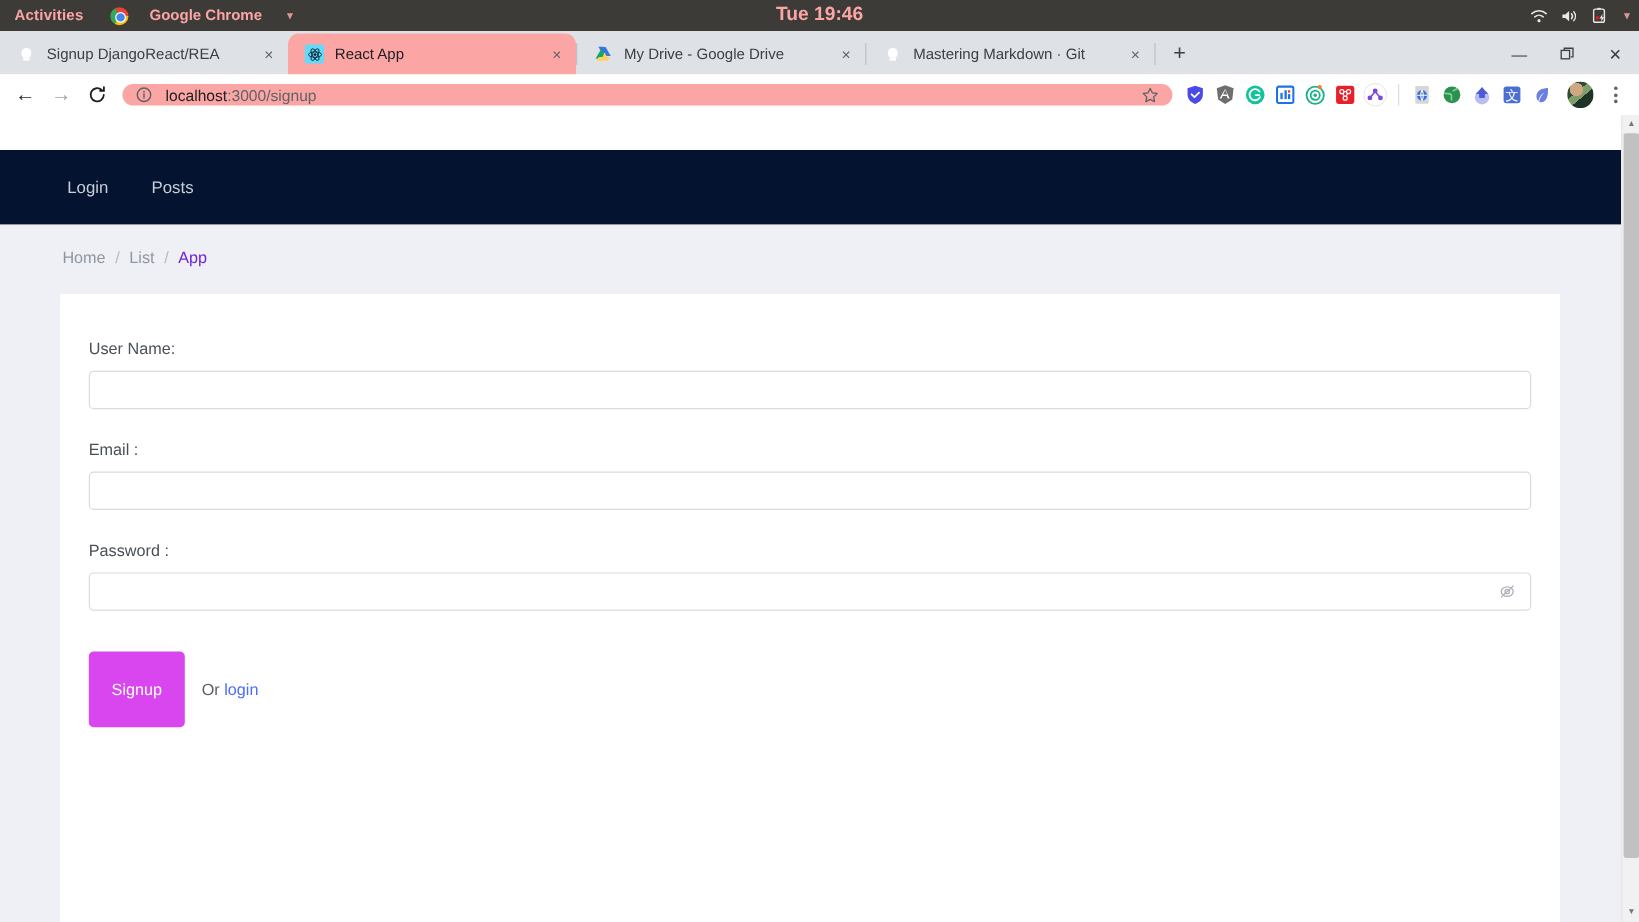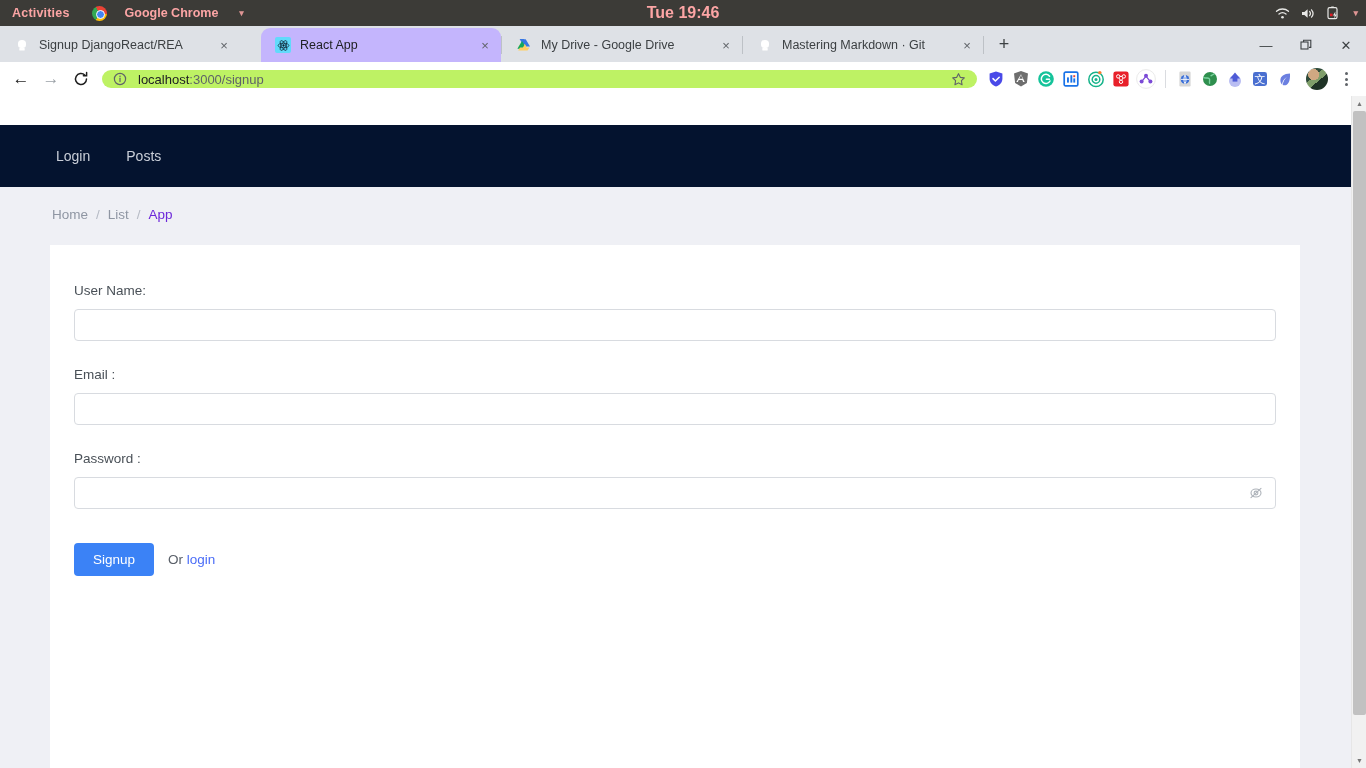--- a/index.html
+++ b/index.html
@@ -42,21 +42,21 @@
     display: flex; align-items: flex-end;
   }
   .tab {
     position: relative;
     height: 34px; width: 240px;
     display: flex; align-items: center;
     padding: 0 8px 0 14px;
     font-size: 12.5px; color: #3c4043;
     border-top-left-radius: 9px; border-top-right-radius: 9px;
   }
-  .tab.active { background: #c4b5fd; color: #202124; margin-left: 21px; }
+  .tab.active { background: #fca5a5; color: #202124; }
   .tab .favicon { width: 16px; height: 16px; flex: 0 0 16px; margin-right: 9px; position: relative; }
   .tab .tab-title {
     flex: 1 1 auto; white-space: nowrap; overflow: hidden;
     -webkit-mask-image: linear-gradient(to right, #000 84%, transparent 100%);
     mask-image: linear-gradient(to right, #000 84%, transparent 100%);
   }
   .tab .tab-close {
     flex: 0 0 16px; width: 16px; height: 16px; margin-left: 6px;
     display: flex; align-items: center; justify-content: center;
     font-size: 13px; color: #5f6368; line-height: 1;
@@ -85,21 +85,21 @@
     width: 1366px; height: 34px;
     background: #ffffff;
     display: flex; align-items: center;
     padding: 0 6px;
   }
   .nav-btn { width: 30px; height: 30px; display: flex; align-items: center; justify-content: center;
      color: #1f1f1f; font-size: 17px; border-radius: 50%; }
   .nav-btn.disabled { color: #9aa0a6; }
   .omnibox {
     flex: 1 1 auto; height: 18px; margin: 0 8px 0 6px;
-    background: #bef264; border-radius: 14px;
+    background: #fca5a5; border-radius: 14px;
     display: flex; align-items: center;
     padding: 0 6px 0 10px;
     font-size: 13px; color: #202124;
   }
   .omni-info { width: 16px; height: 16px; margin-right: 10px; display: flex; align-items: center;
      justify-content: center; color: #5f6368; }
   .omni-url { flex: 1 1 auto; white-space: nowrap; overflow: hidden; }
   .omni-url .dim { color: #5f6368; }
   .omni-star { width: 26px; height: 26px; display: flex; align-items: center; justify-content: center;
      color: #5f6368; font-size: 14px; }
@@ -165,23 +165,23 @@
     color: #212529; padding: 0 12px;
   }
   .has-eye .text-input { padding-right: 36px; }
   .eye-btn {
     position: absolute; right: 10px; top: 50%; transform: translateY(-50%);
     width: 20px; height: 20px; display: flex; align-items: center; justify-content: center;
     background: none; border: none; color: #aeb3ba;
   }
   .actions { display: flex; align-items: center; gap: 14px; margin-top: 34px; }
   .btn-signup {
-    background: #3b82f6; color: #ffffff; border: none; border-radius: 4px;
+    background: #d946ef; color: #ffffff; border: none; border-radius: 4px;
     font-family: "Liberation Sans", sans-serif; font-size: 13.5px;
-    padding: 9px 19px; cursor: pointer;
+    padding: 24px 19px; cursor: pointer;
   }
   .or-text { font-size: 13.5px; color: #5a6069; }
   .or-text a { color: #4a6cf7; text-decoration: none; }
 
   
   .scrollbar {
     position: absolute; top: 96px; right: 0;
     width: 15px; height: 672px;
     background: #f1f1f1;
     border-left: 1px solid #e6e6e6;

